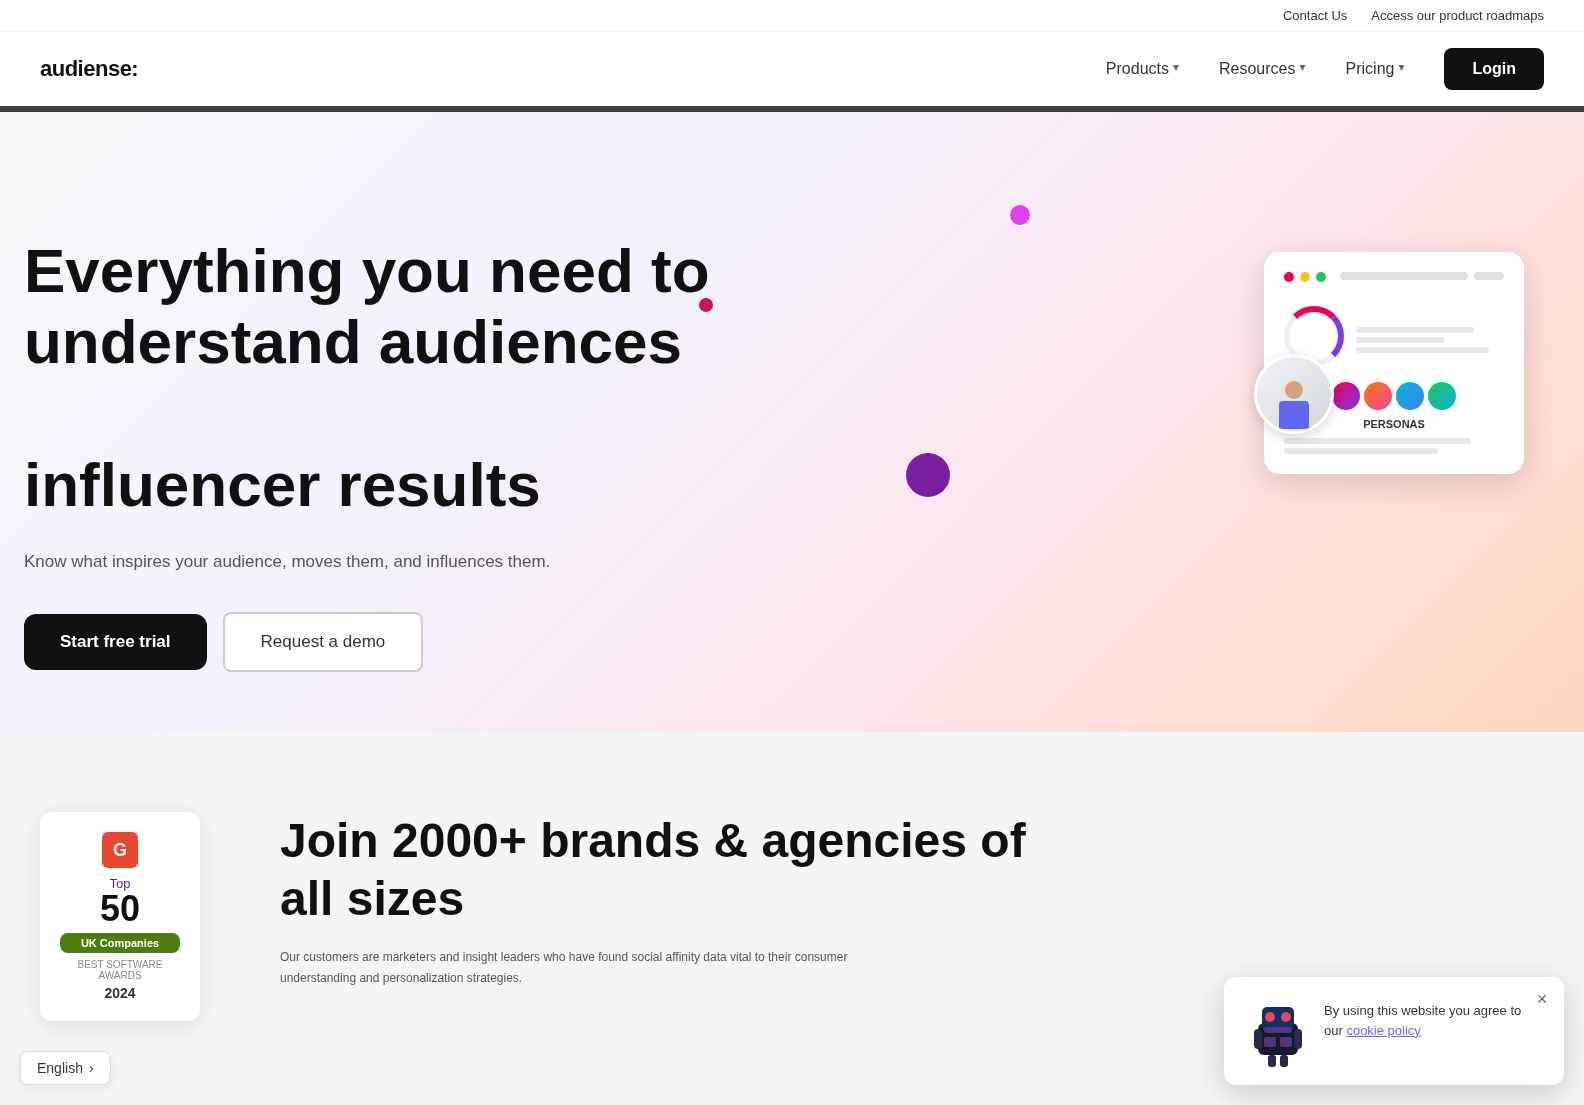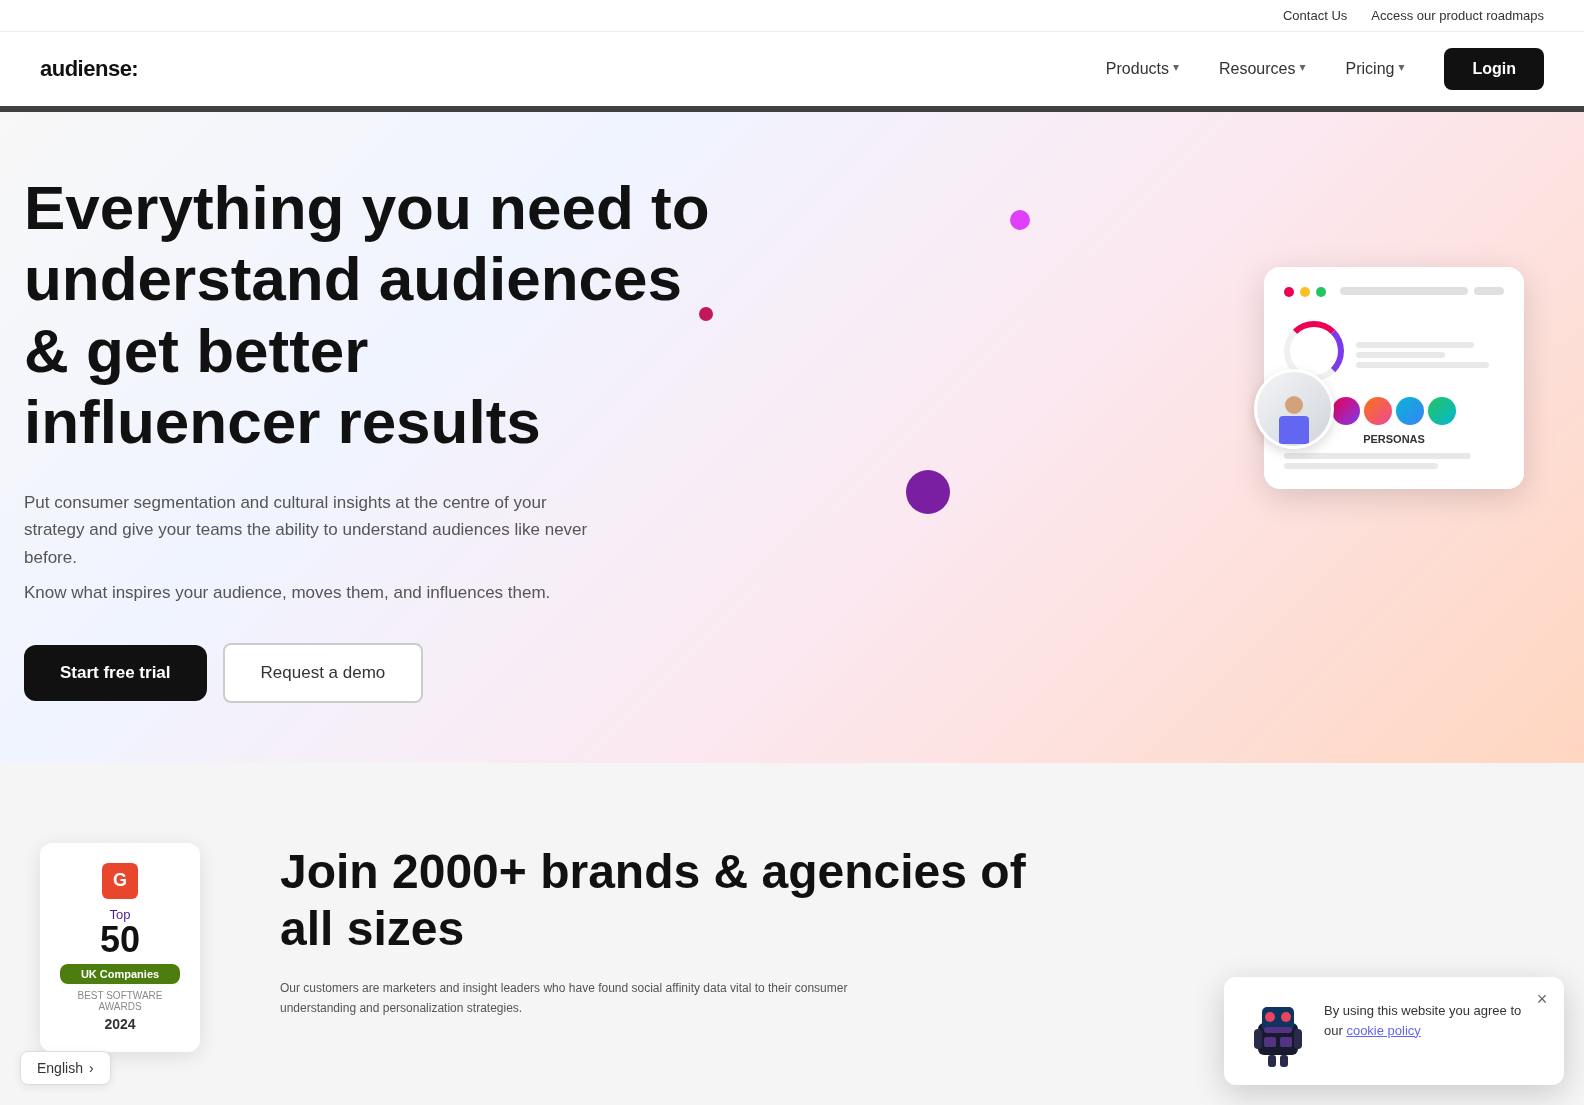--- a/index.html
+++ b/index.html
@@ -376,24 +376,23 @@
 <section class="hero">
 
   <div class="float-dot dot1"></div>
   <div class="float-dot dot2"></div>
   <div class="float-dot dot3"></div>
 
   <div class="hero-content">
     <h1>
       <span>Everything you need to</span><br>
       <span>understand audiences</span><br>
-      <span>&amp; get better</span><br>
+      <br>
       <span>influencer results</span>
     </h1>
-    <p class="hero-subtitle">Put consumer segmentation and cultural insights at the centre of your strategy and give your teams the ability to understand audiences like never before.</p>
     <p class="hero-subtitle2">Know what inspires your audience, moves them, and influences them.</p>
     <div class="hero-buttons">
       <button class="btn-primary">Start free trial</button>
       <button class="btn-secondary">Request a demo</button>
     </div>
   </div>
 
   <div class="hero-illustration">
     <div class="mock-card">
       <div class="mock-card-header">

